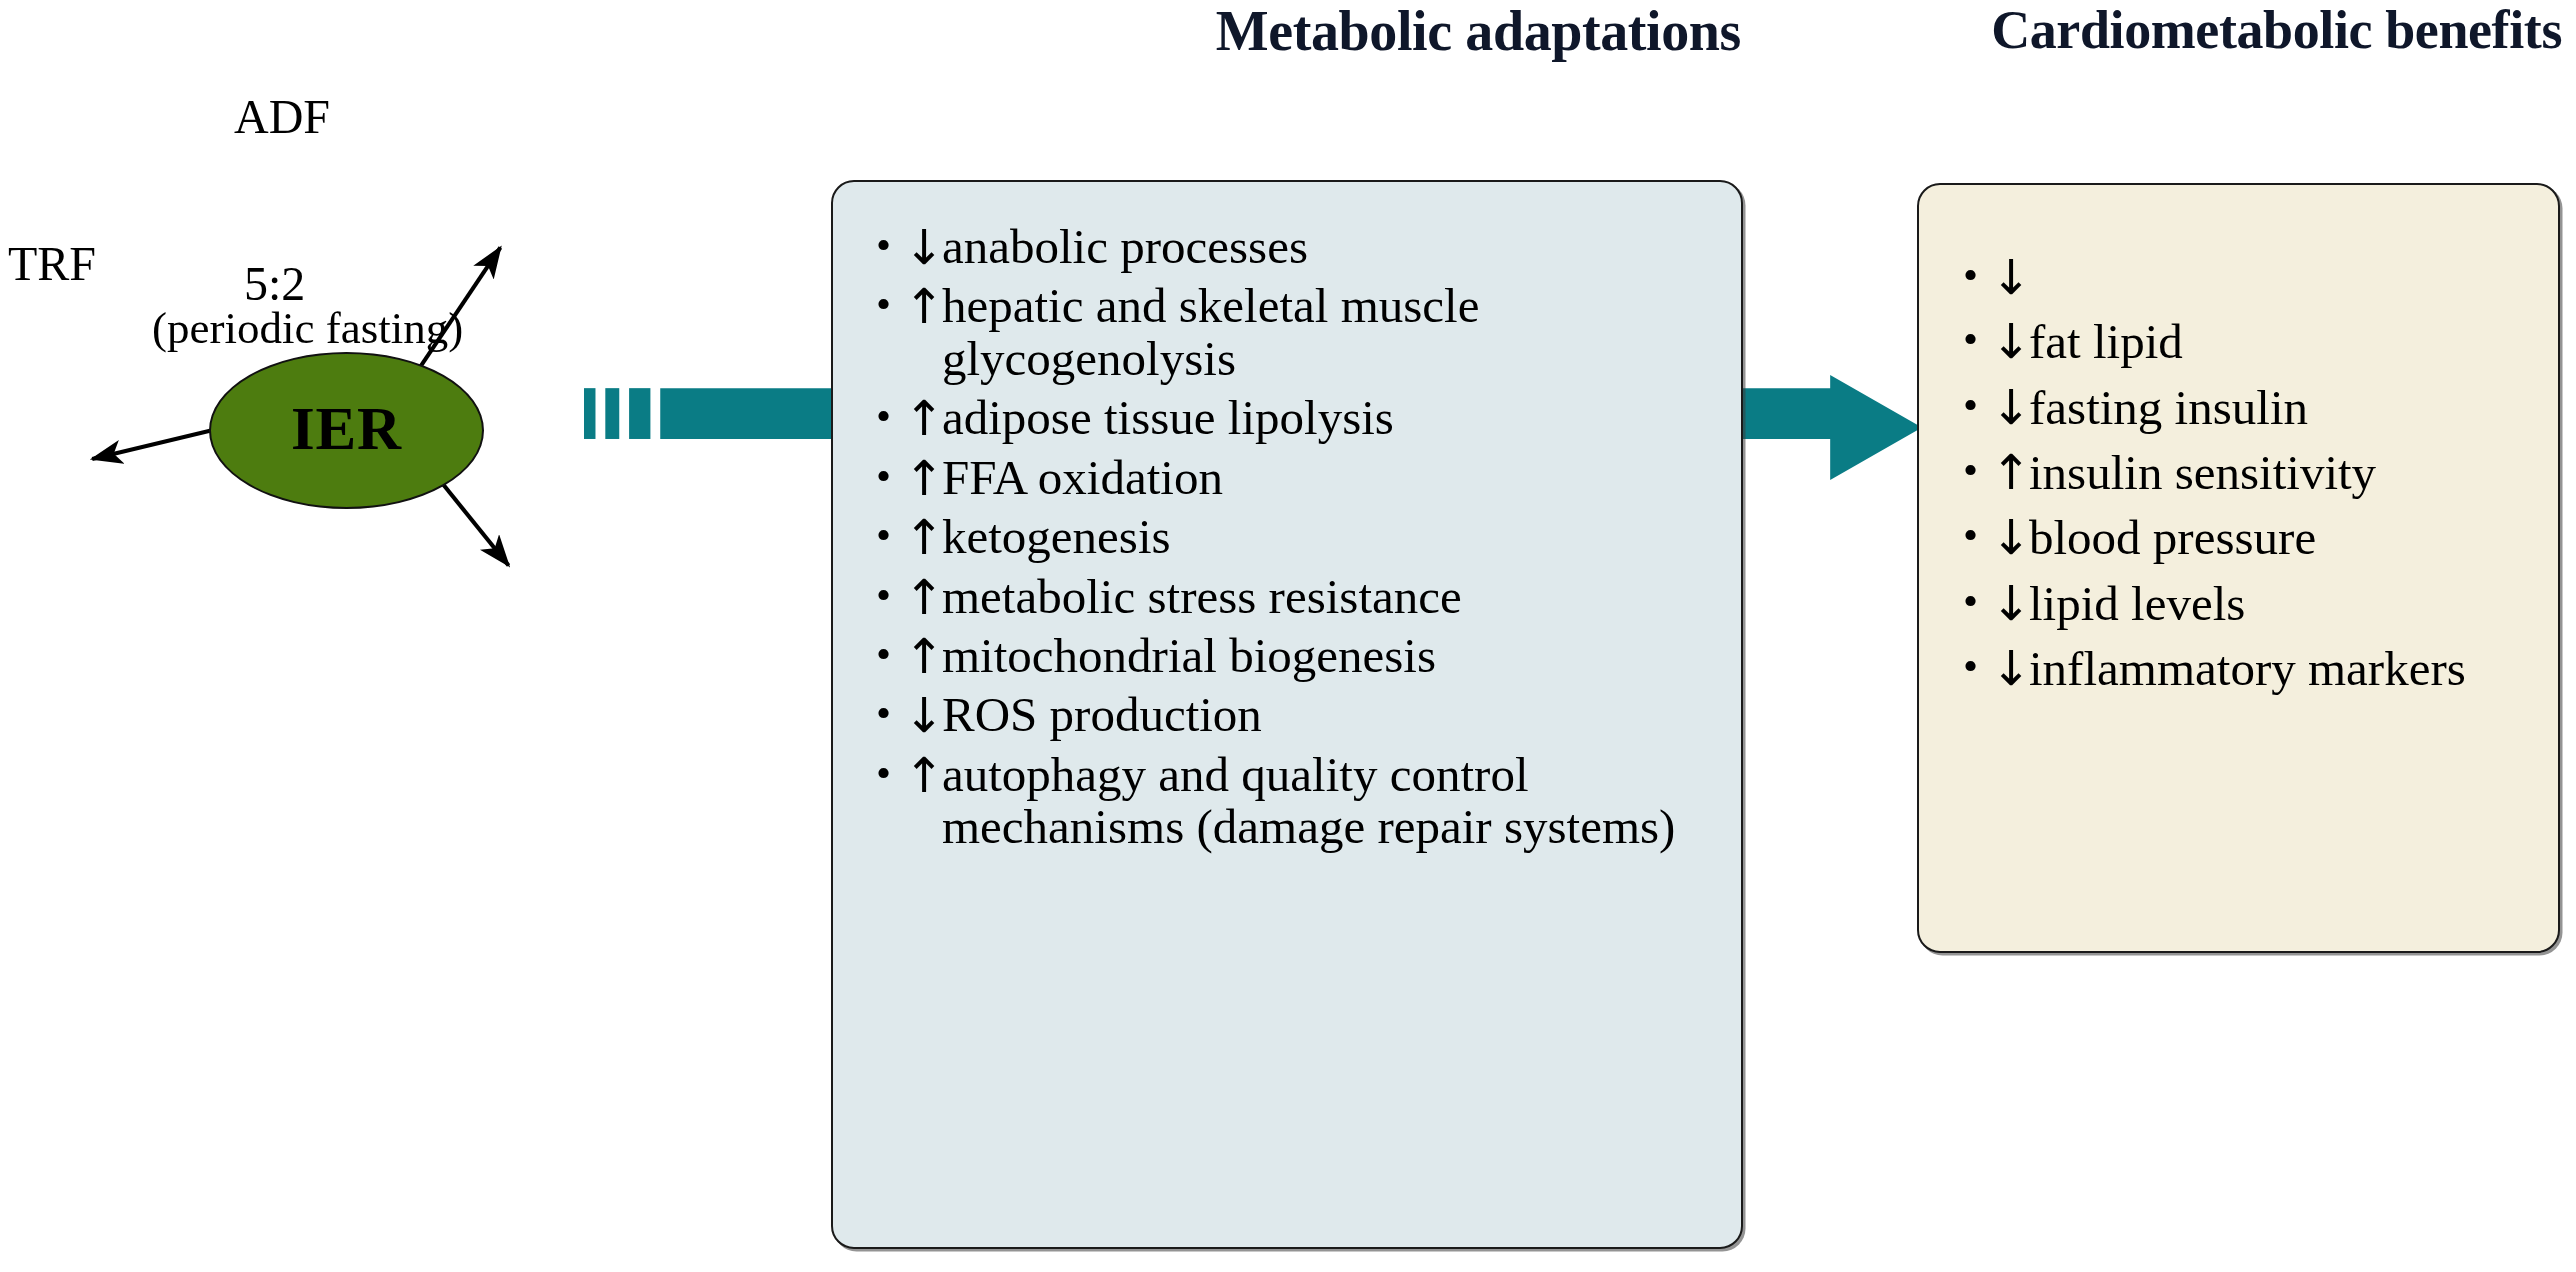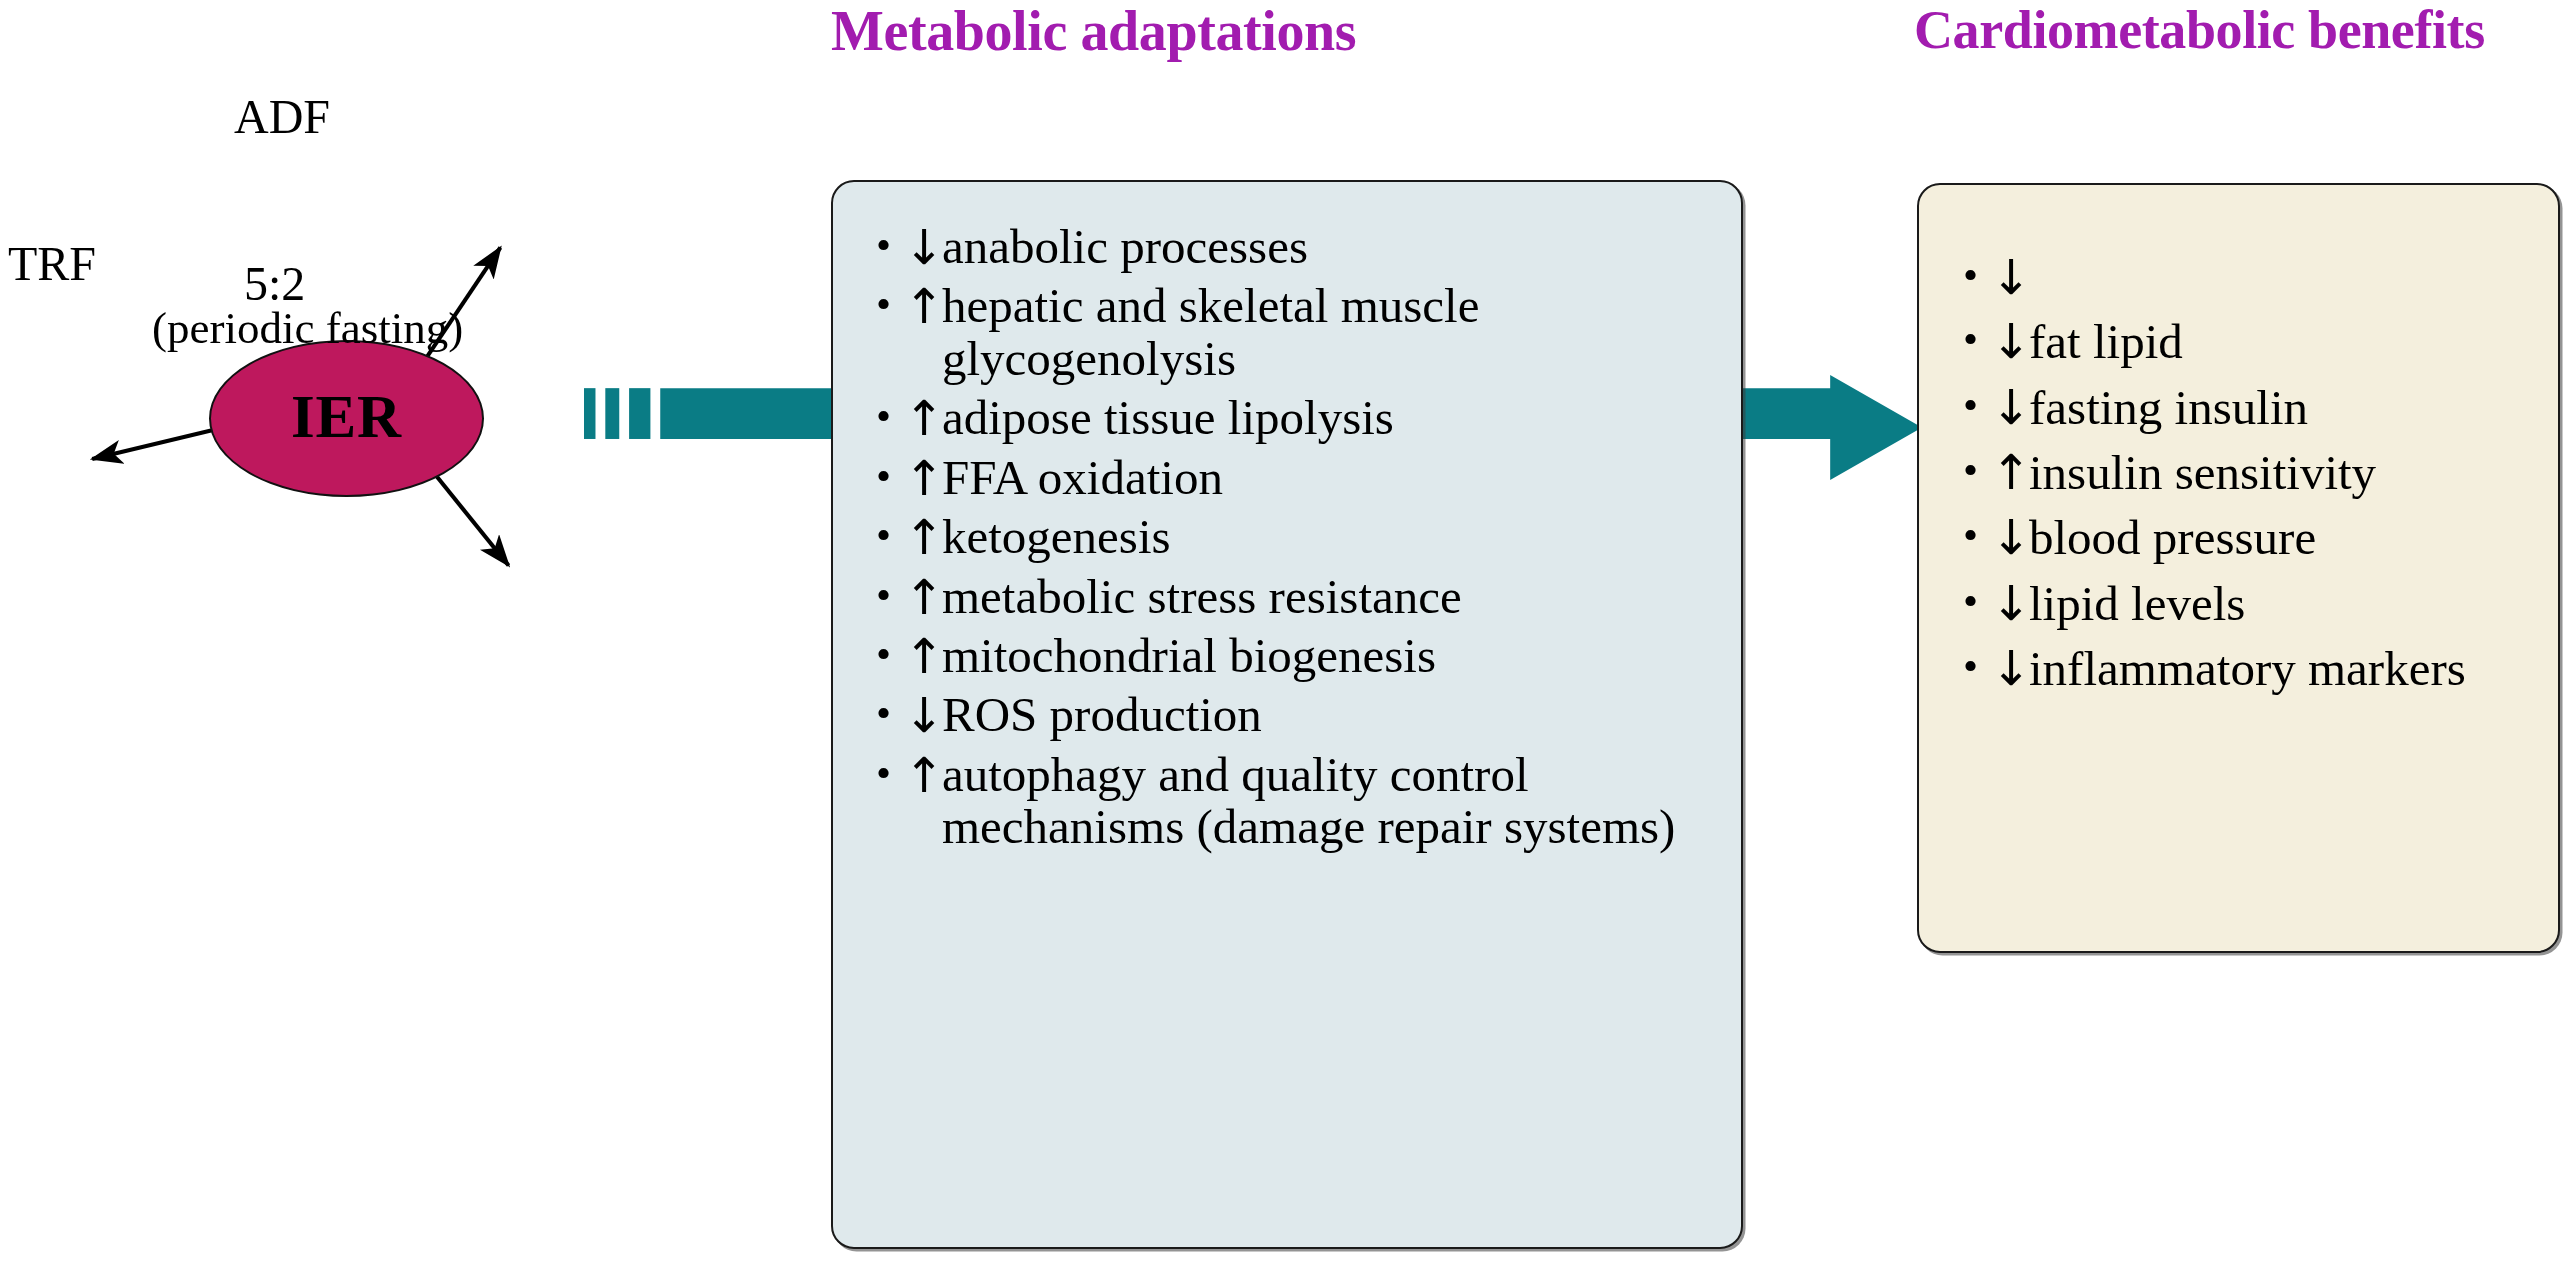--- a/index.html
+++ b/index.html
@@ -14,47 +14,47 @@
     overflow: hidden;
     font-family: "Liberation Serif", "DejaVu Serif", serif;
     color: #000000;
     -webkit-font-smoothing: antialiased;
   }
 
   
   .heading {
     position: absolute;
     font-weight: bold;
-    text-align: left;
+    text-align: right;
     line-height: 1.04;
     letter-spacing: -0.4px;
-    color: #a21caf;
+    color: #0f172a;
   }
   #heading-metabolic {
     left: 831px;
     top: 1.6px;
     width: 910px;
     font-size: 56px;
   }
   #heading-cardio {
     left: 1914px;
     top: 1.6px;
     width: 648px;
     font-size: 54px;
   }
 
   
   #ier-node {
     position: absolute;
     left: 209px;
-    top: 340px;
+    top: 352px;
     width: 275px;
     height: 157px;
     border-radius: 50%;
-    background: #be185d;
+    background: #4d7c0f;
     border: 2.5px solid #111111;
     box-sizing: border-box;
     display: flex;
     align-items: center;
     justify-content: center;
   }
   #ier-label {
     font-weight: bold;
     font-size: 61px;
     letter-spacing: 0.8px;

